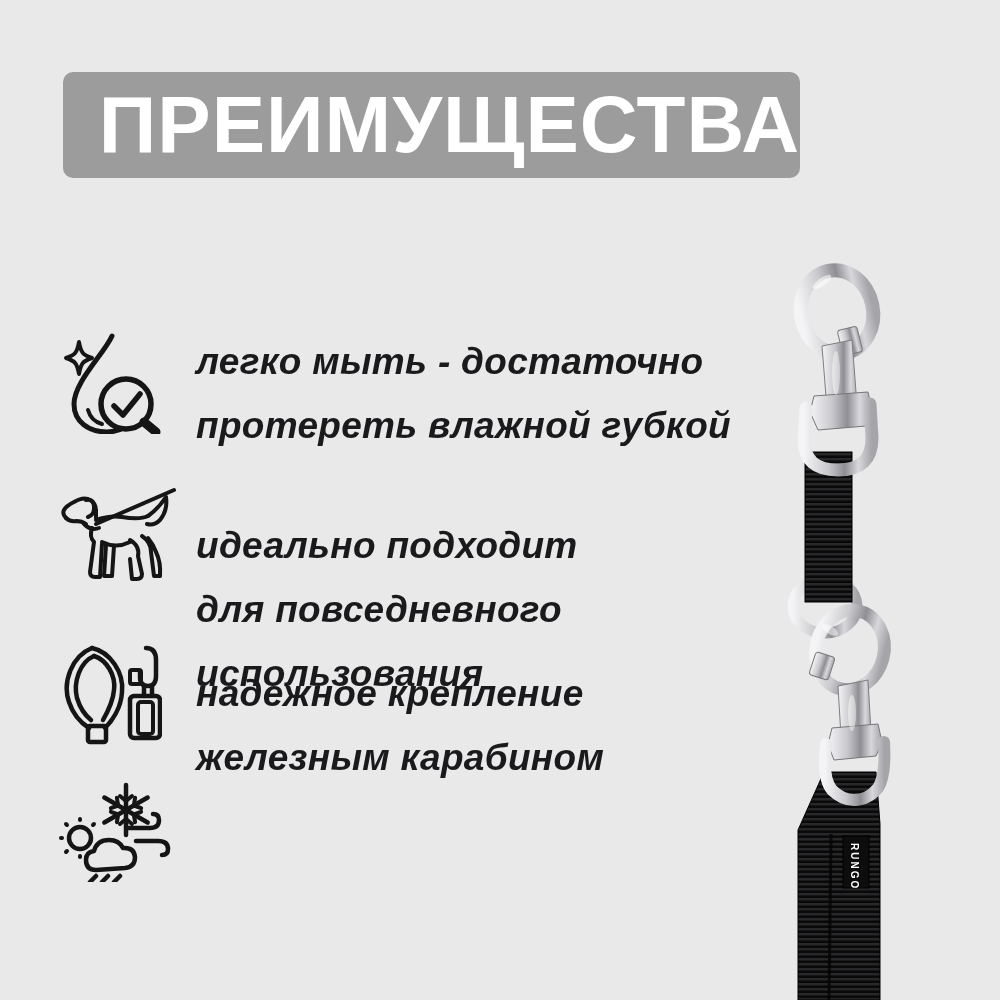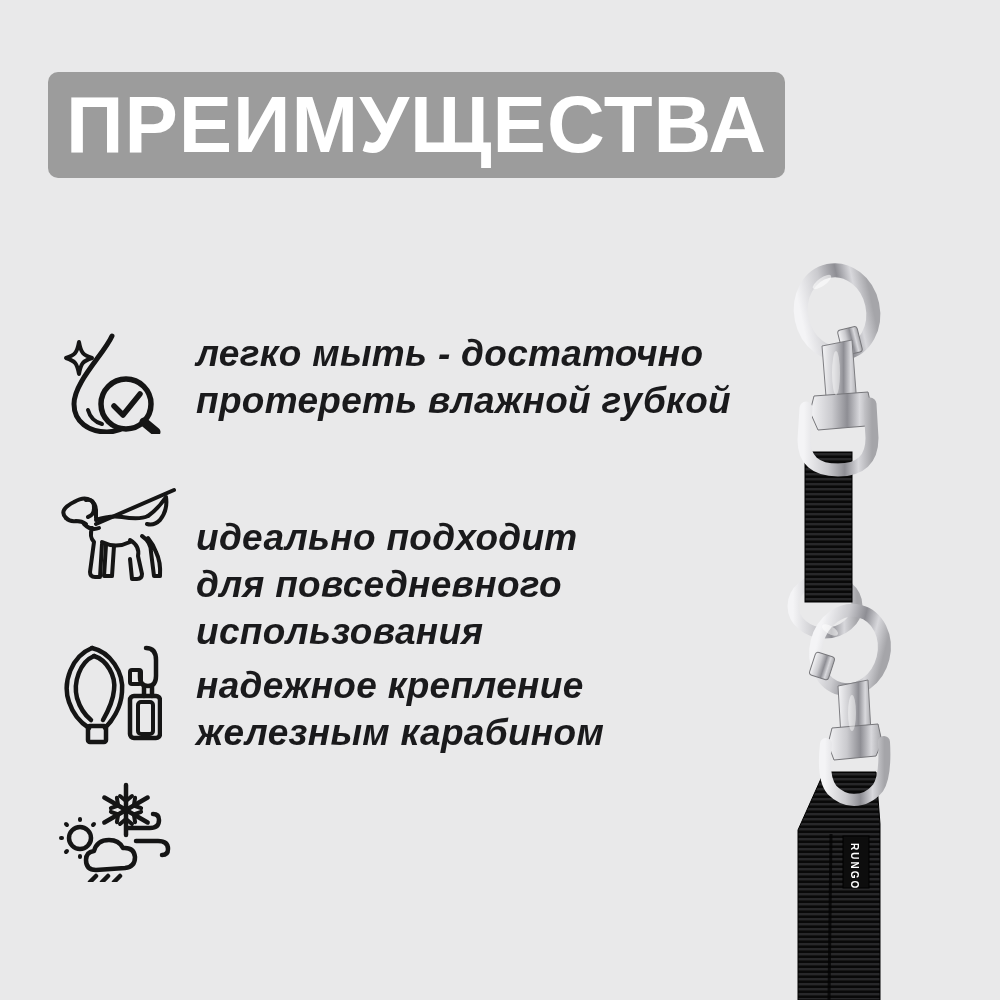--- a/index.html
+++ b/index.html
@@ -1,23 +1,23 @@
 <!DOCTYPE html>
 <html><head>
 <meta charset="utf-8">
 <style>
   html,body{margin:0;padding:0;background:#e9e9ea;}
   .page{position:relative;width:1000px;height:1000px;background:#e9e9ea;overflow:hidden;
         font-family:"Liberation Sans",sans-serif;}
-  .banner{position:absolute;left:48px;top:72px;width:737px;height:106px;background:#9c9c9c;
-          border-radius:10px;display:flex;align-items:center;justify-content:center;}
+  .banner{position:absolute;left:63px;top:72px;width:737px;height:106px;background:#9c9c9c;
+          border-radius:10px;display:flex;align-items:center;justify-content:flex-end;}
   .banner-title{color:#ffffff;font-weight:700;font-size:80px;letter-spacing:1px;white-space:nowrap;}
   .icon{position:absolute;}
   .item-text{position:absolute;left:196px;font-style:italic;font-weight:600;font-size:37px;
-             line-height:47px;color:#1a1a1c;white-space:pre-line;letter-spacing:.3px;}
+             line-height:64px;color:#1a1a1c;white-space:pre-line;letter-spacing:.3px;}
   .t1{top:330px;} .t2{top:478px;margin-top:36px;} .t3{top:662px;} .t4{top:800px;}
   .i1{left:62px;top:330px;} .i2{left:56px;top:484px;} .i3{left:62px;top:644px;} .i4{left:56px;top:778px;}
   .leash{position:absolute;left:780px;top:258px;}
 </style>
 </head>
 <body>
 
 <div class="page">
 
   <div class="banner">

